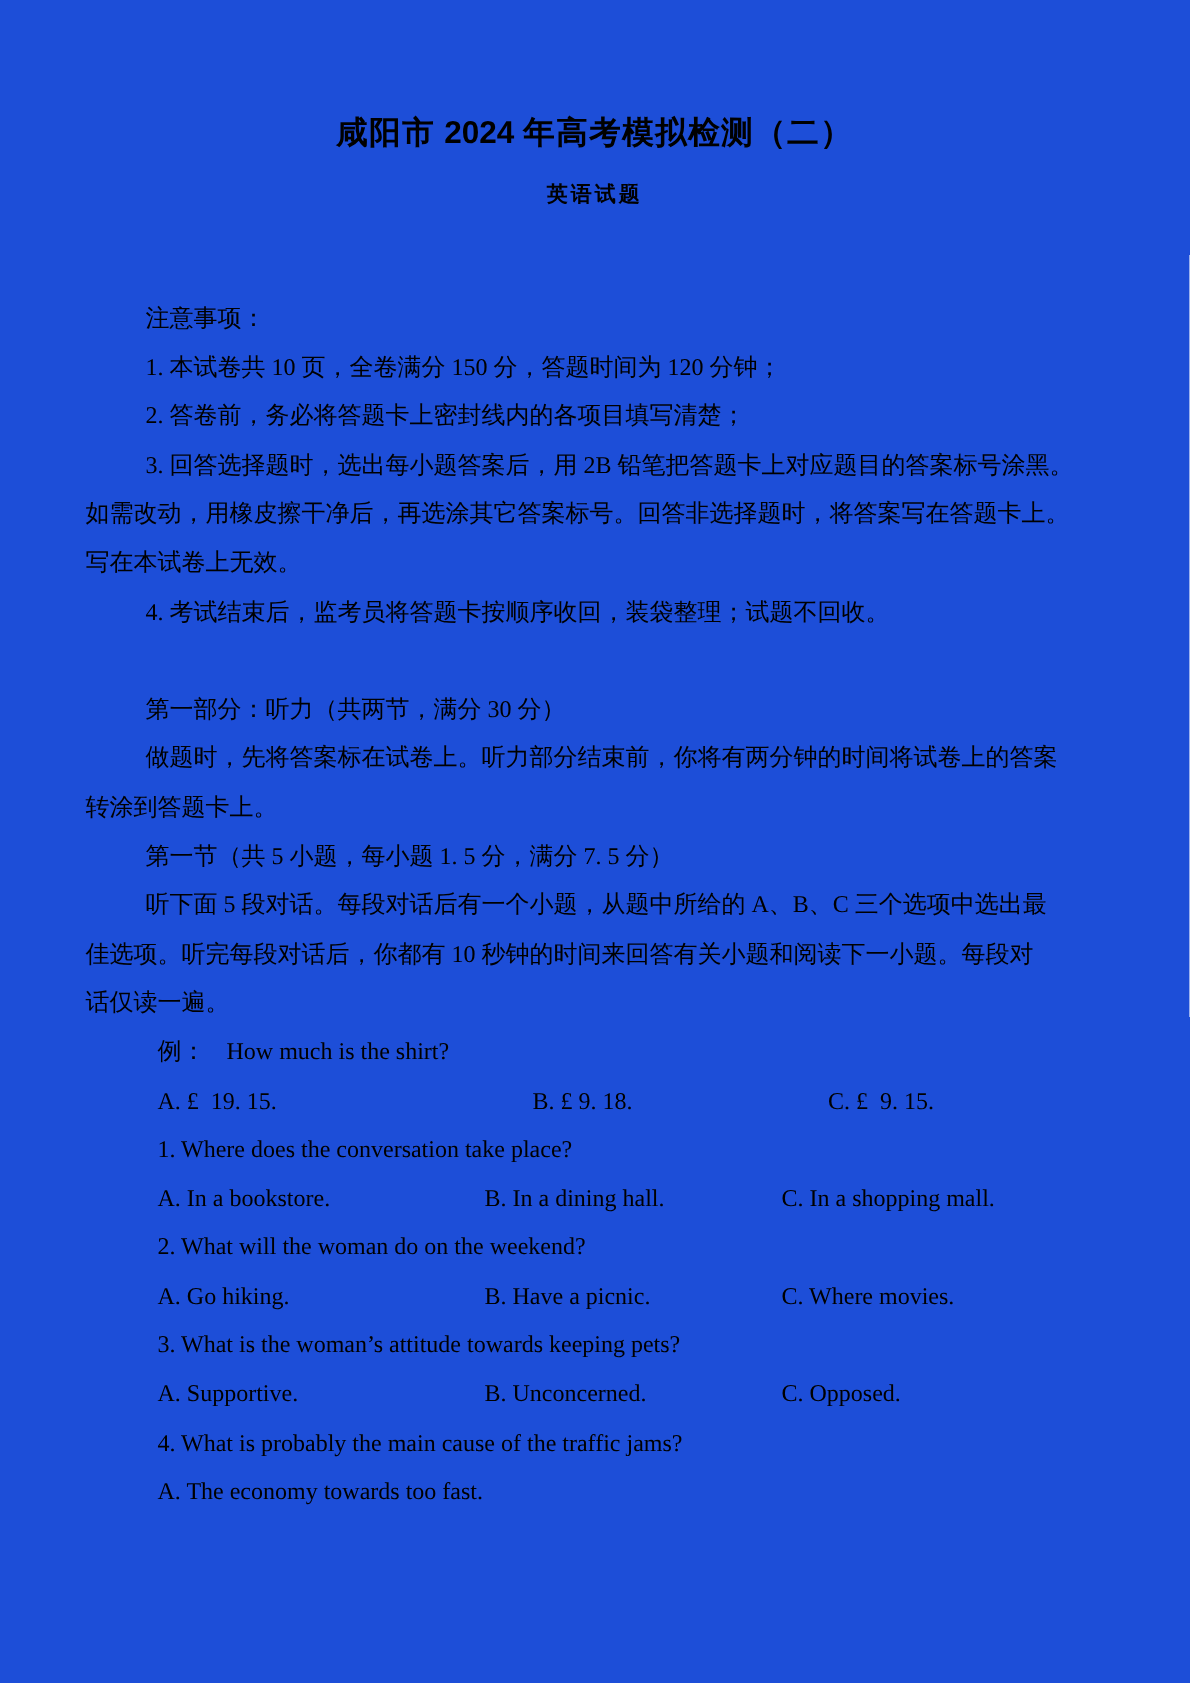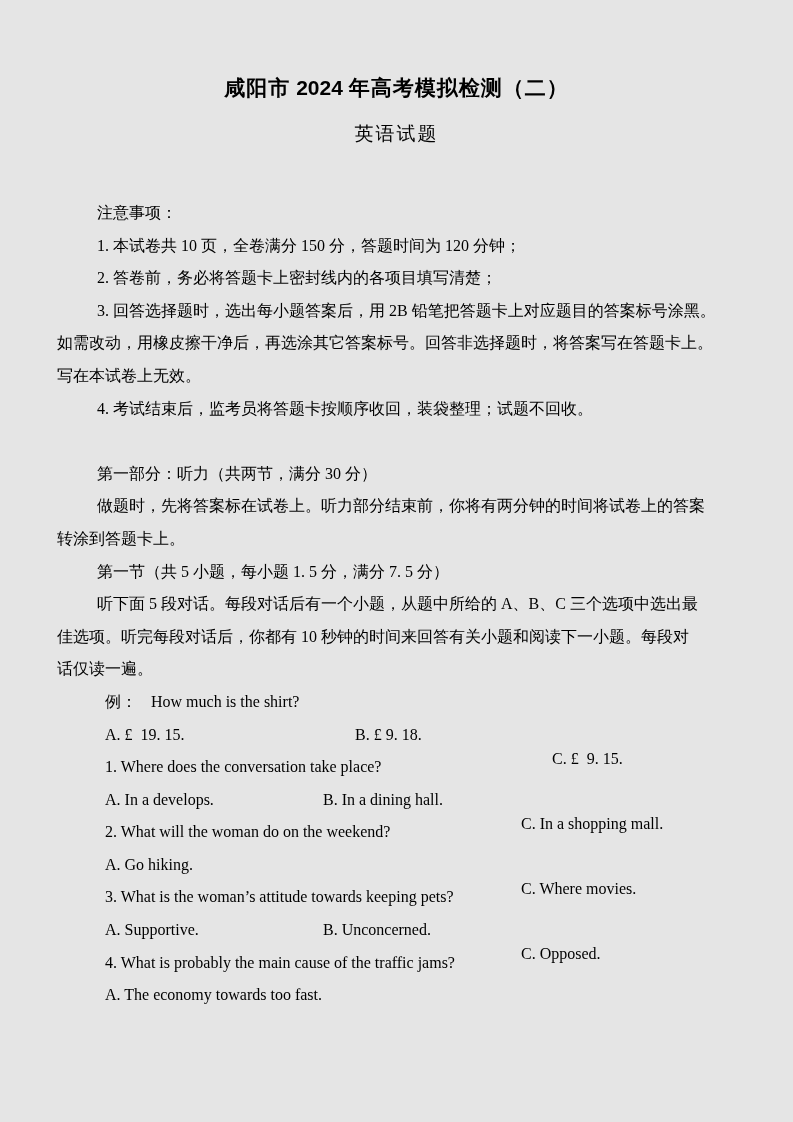--- a/index.html
+++ b/index.html
@@ -1,49 +1,49 @@
 <!DOCTYPE html>
 <html><head>
 <meta charset="utf-8">
 <style>
   html,body{margin:0;padding:0;background:#ffffff;}
   body{width:793px;height:1122px;}
   .page{
     position:relative;
     width:793px;height:1122px;
-    background:#e5e5e5;
+    background:#1d4ed8;
     color:#000000;
     font-family:"Liberation Serif","DejaVu Serif",serif;
   }
   .title{
     position:absolute;top:74px;left:0;width:100%;
     text-align:center;font-size:21px;font-weight:bold;
     letter-spacing:1px;white-space:nowrap;
   }
   .title .year{
     font-family:"Liberation Sans","DejaVu Sans",sans-serif;
     margin:0 6px;letter-spacing:0;
   }
   .subtitle{
     position:absolute;top:121px;left:0;width:100%;
-    text-align:center;font-size:19px;font-weight:normal;
+    text-align:center;font-size:14px;font-weight:bold;
     letter-spacing:2px;
   }
   .content{
     position:absolute;top:197px;left:57px;width:700px;
     font-size:16px;
   }
   .line{height:32.6px;line-height:32.6px;white-space:nowrap;}
   .indent{padding-left:40px;}
   .q{padding-left:48px;}
   .opts{position:relative;}
   .opt{position:absolute;top:0;white-space:pre;}
   .opt.a{left:48px;}
   .opt.b{left:266px;}
-  .opt.c{left:464px;margin-top:24px;}
+  .opt.c{left:464px;}
   .ex .opt.b{left:298px;}
   .ex .opt.c{left:495px;}
   .ex-q{margin-left:14px;}
 </style>
 </head>
 <body>
 
 <div class="page">
 
   <div class="title"><span>咸阳市</span><span class="year">2024</span><span>年高考模拟检测（二）</span></div>
@@ -74,28 +74,29 @@
 
     <div class="line opts ex">
       <span class="opt a">A. £  19. 15.</span>
       <span class="opt b">B. £ 9. 18.</span>
       <span class="opt c">C. £  9. 15.</span>
     </div>
 
 
     <div class="line q">1. Where does the conversation take place?</div>
     <div class="line opts">
-      <span class="opt a">A. In a develops.</span>
+      <span class="opt a">A. In a bookstore.</span>
       <span class="opt b">B. In a dining hall.</span>
       <span class="opt c">C. In a shopping mall.</span>
     </div>
 
     <div class="line q">2. What will the woman do on the weekend?</div>
     <div class="line opts">
       <span class="opt a">A. Go hiking.</span>
+      <span class="opt b">B. Have a picnic.</span>
       <span class="opt c">C. Where movies.</span>
     </div>
 
     <div class="line q">3. What is the woman’s attitude towards keeping pets?</div>
     <div class="line opts">
       <span class="opt a">A. Supportive.</span>
       <span class="opt b">B. Unconcerned.</span>
       <span class="opt c">C. Opposed.</span>
     </div>
 

